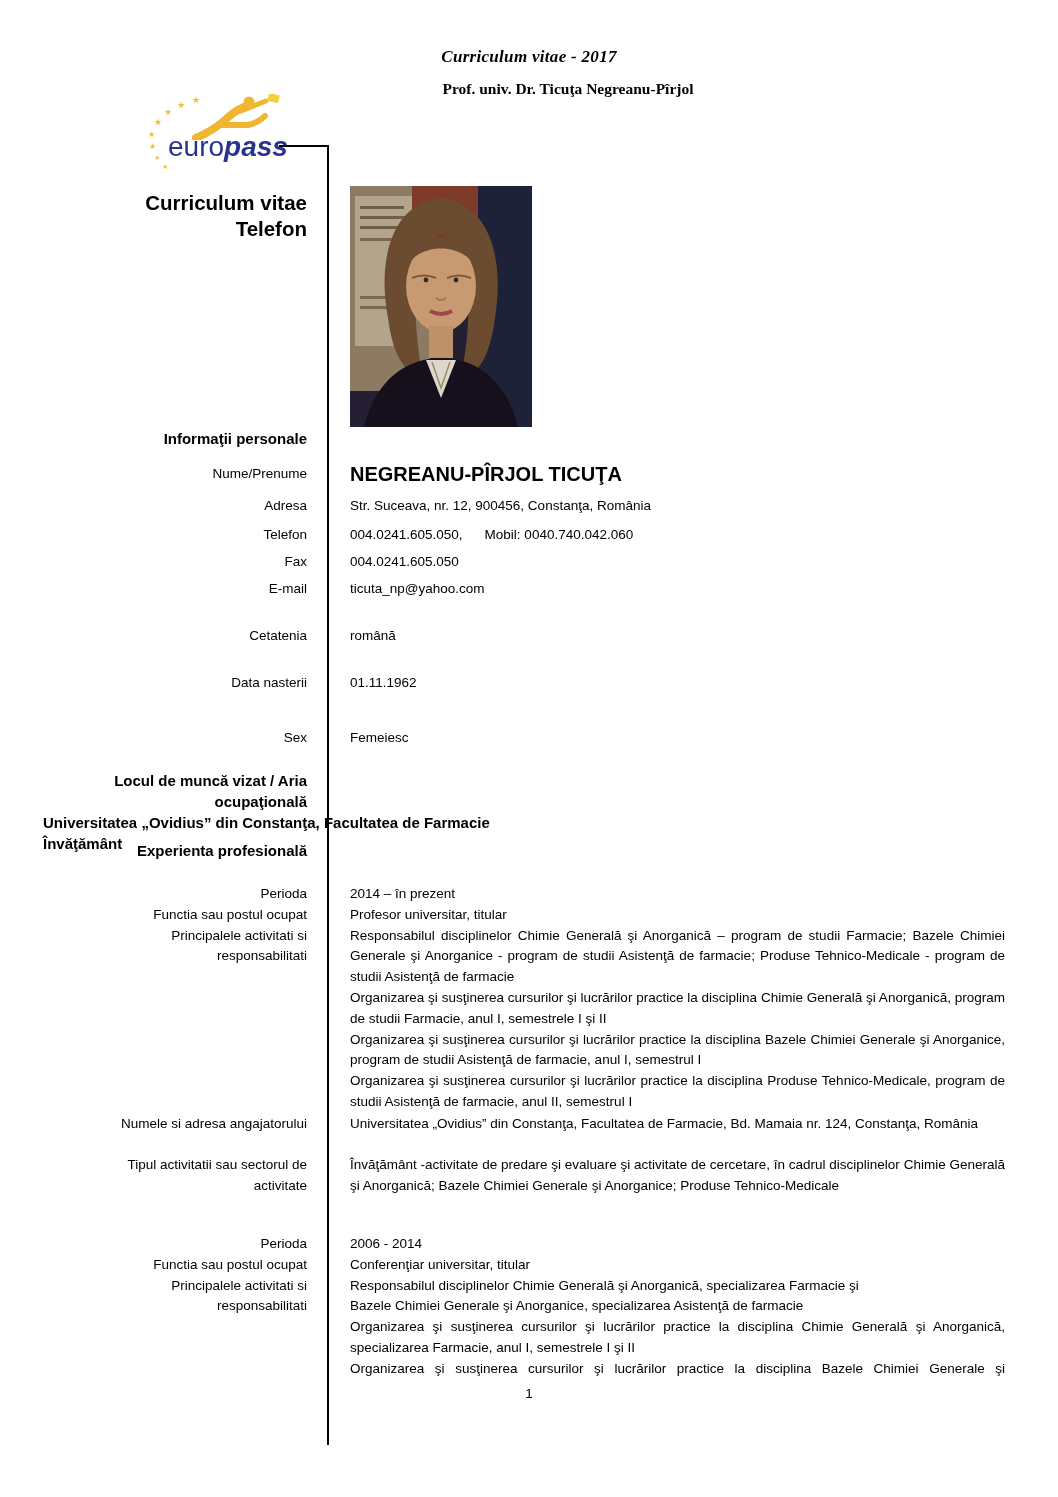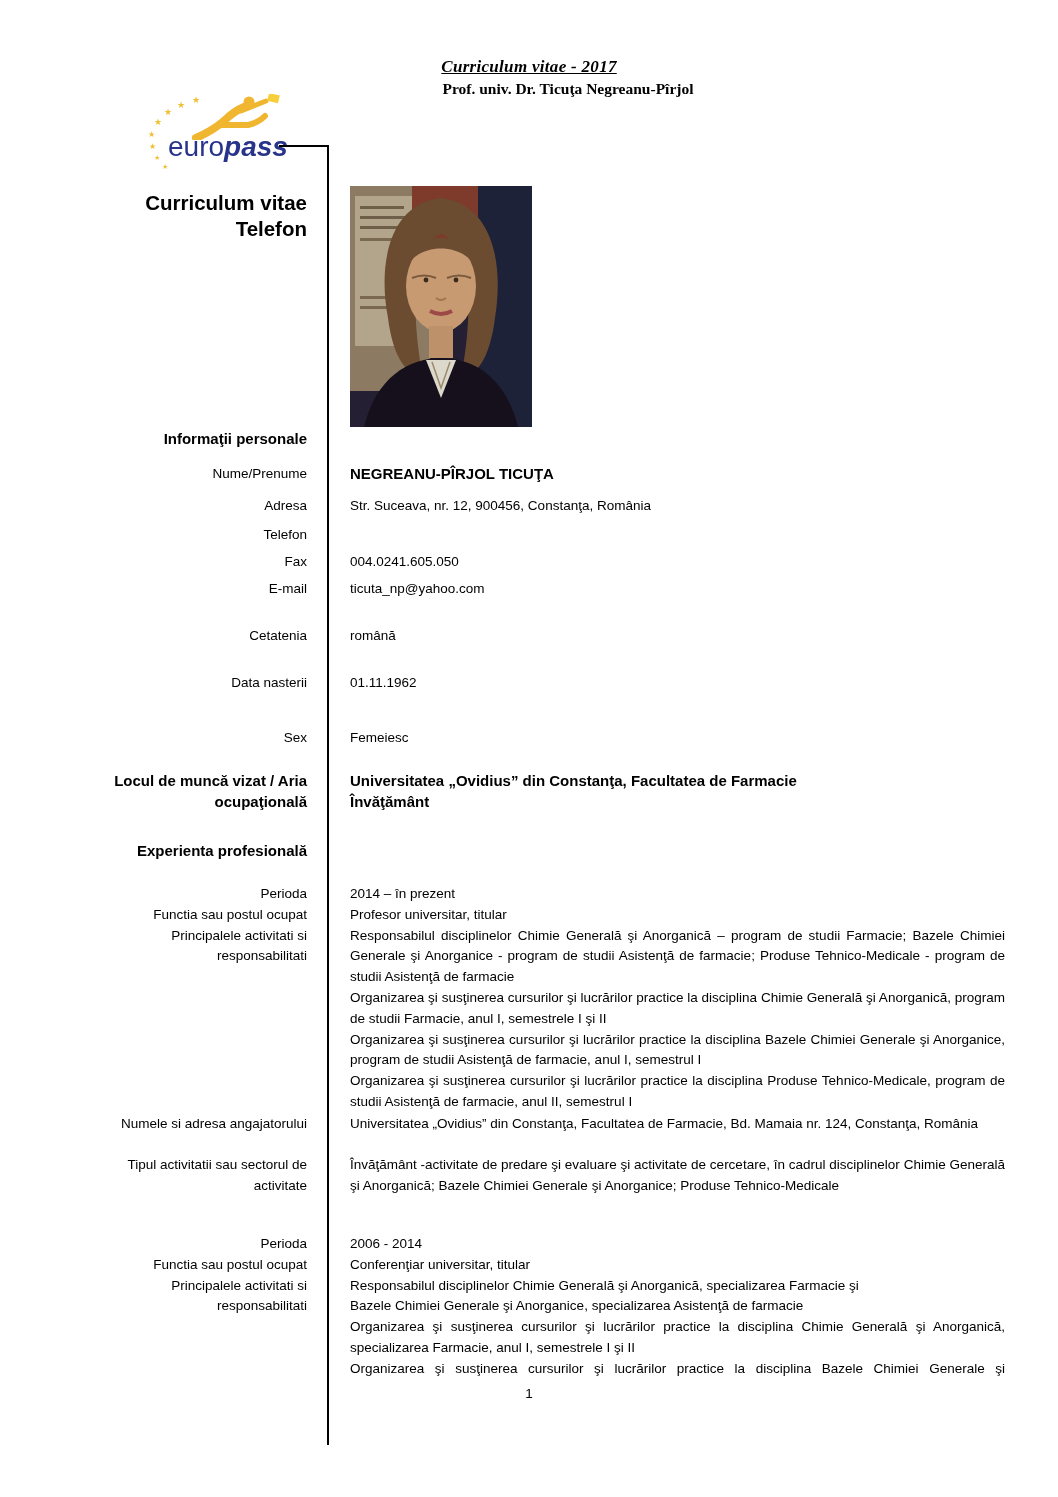--- a/index.html
+++ b/index.html
@@ -4,21 +4,21 @@
 <style>
   html,body{margin:0;padding:0;background:#e8e8e8;}
   .page{
     position:relative;width:1058px;height:1497px;background:#ffffff;
     font-family:"Liberation Sans",sans-serif;color:#000;overflow:hidden;
     margin:0 auto;
   }
   .abs{position:absolute;}
   
   .hdr{left:0;width:1058px;text-align:center;font-family:"Liberation Serif",serif;font-weight:bold;}
-  .hdr1{top:57px;font-size:17px;font-style:italic;letter-spacing:.3px;text-decoration:underline;}
+  .hdr1{top:47px;font-size:17px;font-style:italic;letter-spacing:.3px;}
   .hdr2{top:80px;font-size:15.5px;padding-left:39px;}
   
   .logo{left:146px;top:98px;width:200px;height:74px;}
   .logo .star{position:absolute;color:#f0bf33;font-size:9px;line-height:9px;}
   .logo .wordmark{position:absolute;left:22px;top:34px;font-size:28px;line-height:30px;color:#28338a;letter-spacing:0;}
   .logo .wordmark .p2{font-weight:bold;font-style:italic;}
   .hline{height:2px;background:#000;}
   .vline{width:2px;background:#000;}
   
   .row{left:0;width:1058px;display:flex;align-items:flex-start;}
@@ -100,30 +100,31 @@
       </svg>
     </div>
   </div>
 
   <div class="abs row" style="top:429px;">
     <div class="lbl h15">Informaţii personale</div>
   </div>
 
   <div class="abs row" style="top:464px;">
     <div class="lbl">Nume/Prenume</div>
-    <div class="val bold" style="font-size:15px;">NEGREANU-PÎRJOL TICUŢA</div>
+    <div class="val bold" style="font-size:20px;">NEGREANU-PÎRJOL TICUŢA</div>
   </div>
 
   <div class="abs row" style="top:496px;">
     <div class="lbl">Adresa</div>
     <div class="val">Str. Suceava, nr. 12, 900456, Constanţa, România</div>
   </div>
 
   <div class="abs row" style="top:525px;">
     <div class="lbl">Telefon</div>
+    <div class="val"><span>004.0241.605.050,</span><span class="mobile-gap">Mobil: 0040.740.042.060</span></div>
   </div>
 
   <div class="abs row" style="top:552px;">
     <div class="lbl">Fax</div>
     <div class="val">004.0241.605.050</div>
   </div>
 
   <div class="abs row" style="top:579px;align-items:flex-end;">
     <div class="lbl">E-mail</div>
     <div class="val">ticuta_np@yahoo.com</div>
@@ -137,21 +138,21 @@
   <div class="abs row" style="top:673px;">
     <div class="lbl">Data nasterii</div>
     <div class="val">01.11.1962</div>
   </div>
 
   <div class="abs row" style="top:728px;">
     <div class="lbl">Sex</div>
     <div class="val">Femeiesc</div>
   </div>
 
-  <div class="abs row" style="top:770px;">
+  <div class="abs row" style="top:770px;flex-direction:column;">
     <div class="lbl h15" style="line-height:21px;">Locul de muncă vizat / Aria ocupaţională</div>
     <div class="val bold" style="font-size:15px;line-height:21px;">
       <div>Universitatea „Ovidius” din Constanţa, Facultatea de Farmacie</div>
       <div>Învăţământ</div>
     </div>
   </div>
 
   <div class="abs row" style="top:841px;">
     <div class="lbl h15">Experienta profesională</div>
   </div>

